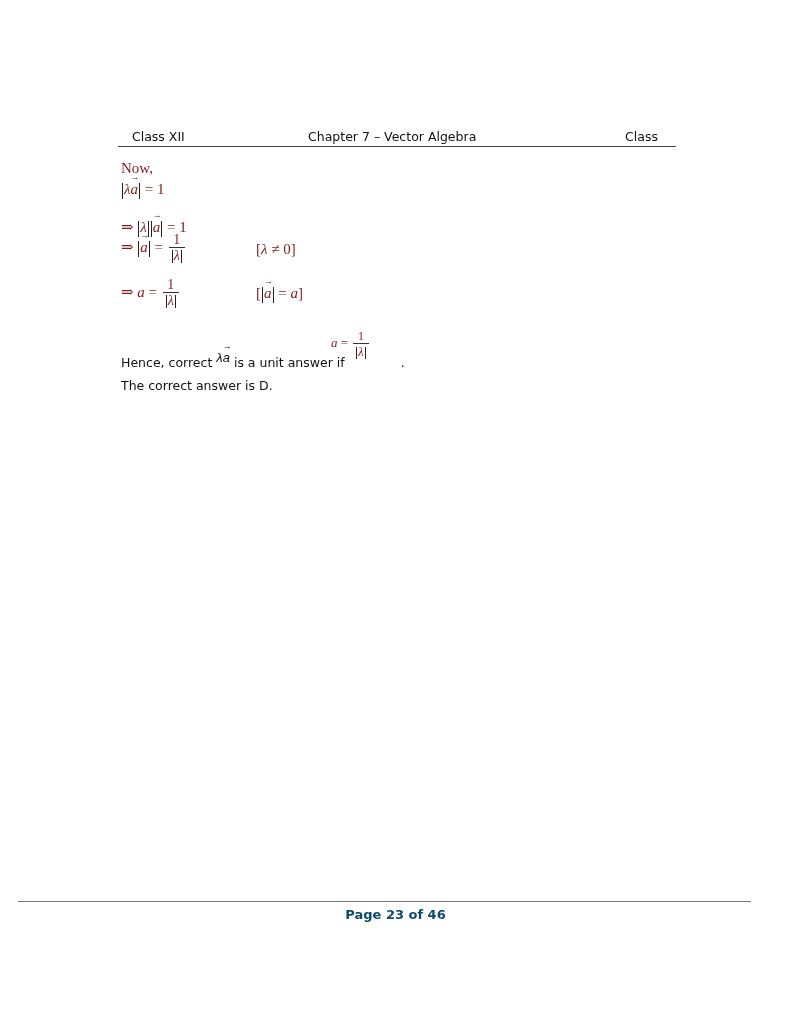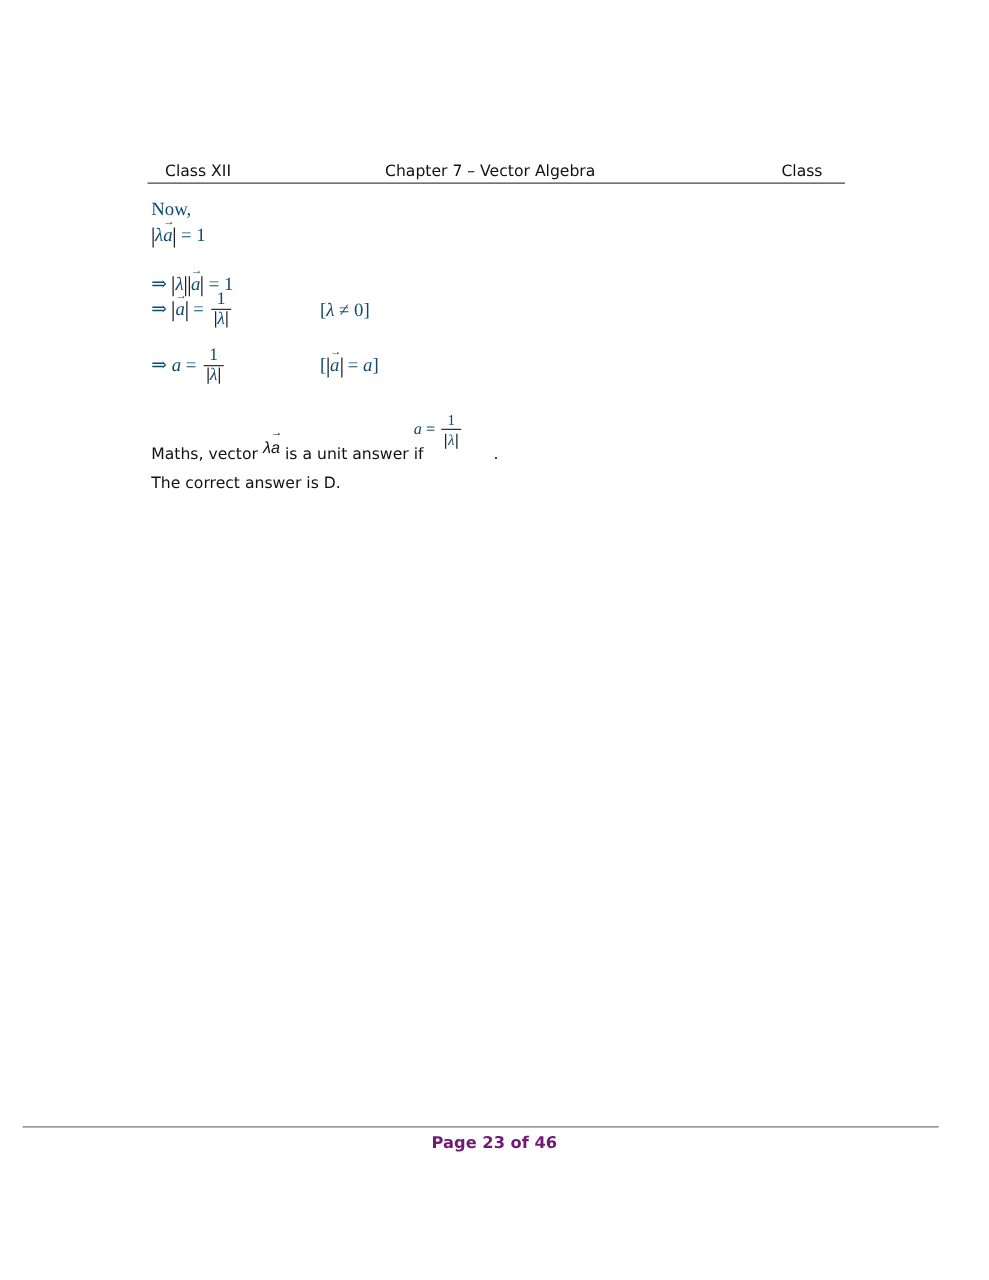--- a/index.html
+++ b/index.html
@@ -2,32 +2,32 @@
 <html><head>
 <meta charset="utf-8">
 <style>
   html, body { margin:0; padding:0; background:#ffffff; }
   body { width:791px; height:1024px; position:relative; overflow:hidden; font-family:"DejaVu Sans", sans-serif; color:#111; }
   .header { position:absolute; left:118px; top:129px; width:558px; height:17px; border-bottom:1.5px solid #444; font-size:12.5px; }
   .header span { position:absolute; top:0;text-align:right; }
   .h-left { left:14px; }
   .h-center { left:190px; }
   .h-right { right:18px; }
-  .math { font-family:"Liberation Serif", "DejaVu Serif", serif; font-size:15px; color:#0c4a6e; position:absolute; white-space:nowrap; }
+  .math { font-family:"Liberation Serif", "DejaVu Serif", serif; font-size:15px; color:#7f1d1d; position:absolute; white-space:nowrap; }
   .line { position:absolute; left:121px; }
   .frac { display:inline-block; vertical-align:middle; text-align:center; margin-left:2px; }
   .frac .num { display:block; line-height:14px; font-size:14px; }
   .frac .den { display:block; border-top:1px solid #333; line-height:16px; font-size:14px; padding:0 2px; }
   .it { font-style:italic; }
   .vec { position:relative; display:inline-block; font-style:italic; }
   .vec::before { content:"→"; position:absolute; top:-9px; left:0; font-size:9px; font-style:normal; }
   .bar { display:inline-block; border-left:1px solid #222; height:16px; vertical-align:middle; margin:0 1px; }
   .text { position:absolute; left:121px; font-size:12.5px; color:#111; white-space:nowrap; }
   .footer-rule { position:absolute; left:18px; top:901px; width:733px; border-top:1.5px solid #777; }
-  .footer { position:absolute; top:907px; left:0; width:791px; text-align:center; font-weight:bold; font-size:13px; color:#701a75; }
+  .footer { position:absolute; top:907px; left:0; width:791px; text-align:center; font-weight:bold; font-size:13px; color:#0c4a6e; }
   .inline-math { font-family:Liberation Sans, sans-serif; font-size:13px; font-style:italic; }
 </style>
 </head>
 <body>
 
 <div class="header">
   <span class="h-left">Class XII</span>
   <span class="h-center">Chapter 7 – Vector Algebra</span>
   <span class="h-right">Class</span>
 </div>
@@ -53,21 +53,21 @@
   <span class="frac"><span class="num">1</span><span class="den"><span class="bar" style="height:13px"></span><span class="it">λ</span><span class="bar" style="height:13px"></span></span></span>
 </div>
 <div class="math" style="left:256px; top:285px;">[<span class="bar"></span><span class="vec">a</span><span class="bar"></span> = <span class="it">a</span>]</div>
 
 <div class="math" style="left:331px; top:329px; font-size:13px;">
   <span class="it">a</span> =
   <span class="frac"><span class="num" style="font-size:12px">1</span><span class="den" style="font-size:12px"><span class="bar" style="height:12px"></span><span class="it">λ</span><span class="bar" style="height:12px"></span></span></span>
 </div>
 
 <div class="text" style="top:355px;">
-  <span>Maths, vector</span>
+  <span>Hence, correct</span>
   <span class="inline-math" style="position:relative; top:-5px;">λ<span class="vec">a</span></span>
   <span>is a unit answer if</span>
   <span style="display:inline-block; width:52px;"></span><span>.</span>
 </div>
 
 <div class="text" style="top:378px;">The correct answer is D.</div>
 
 <div class="footer-rule"></div>
 <div class="footer">Page 23 of 46</div>
 

